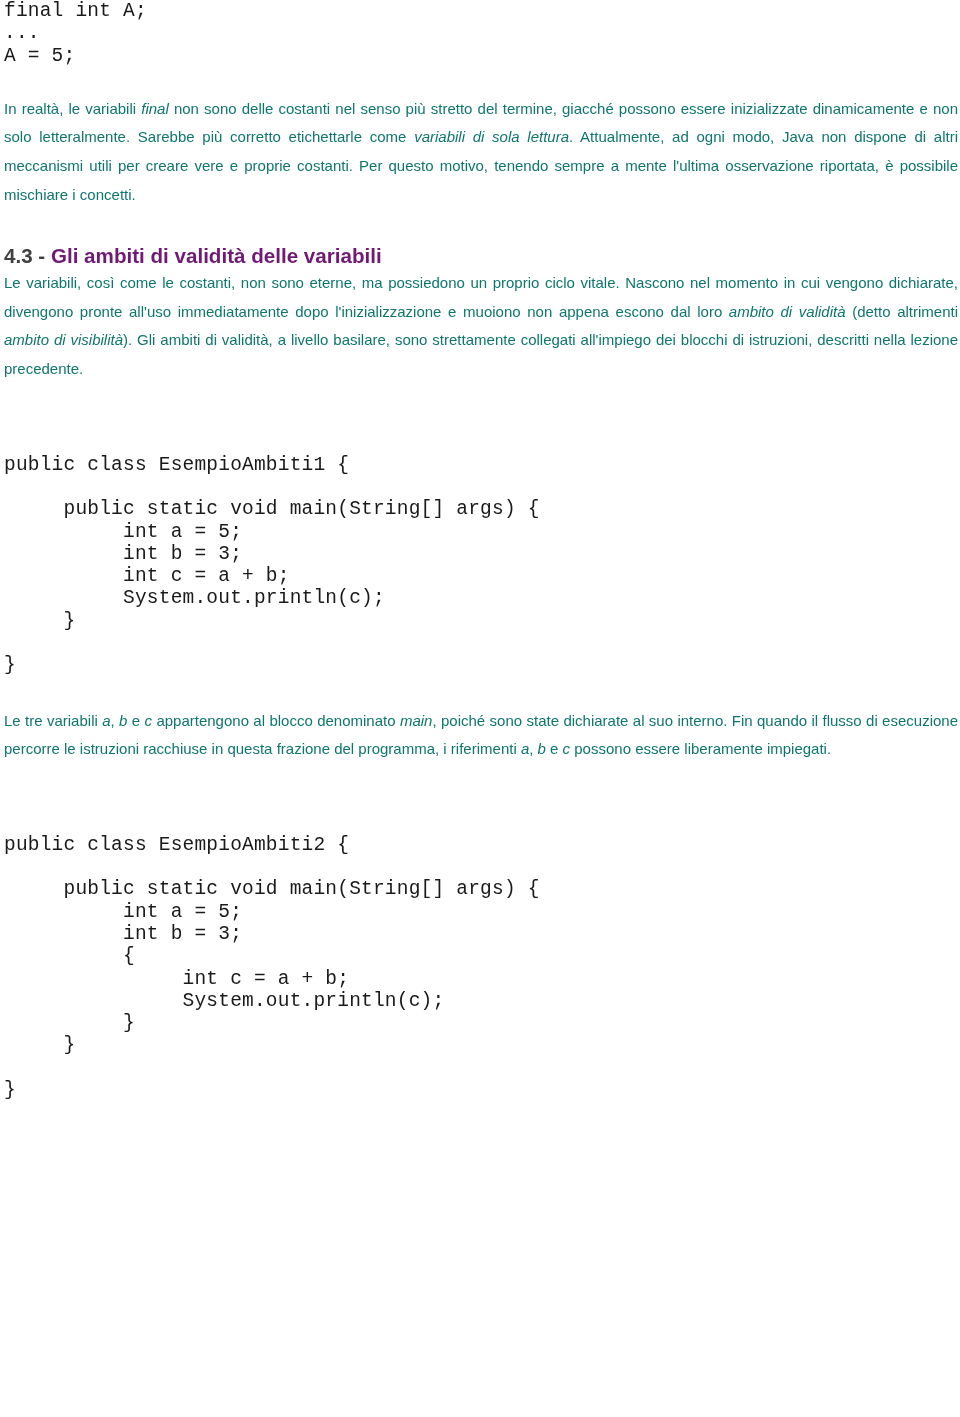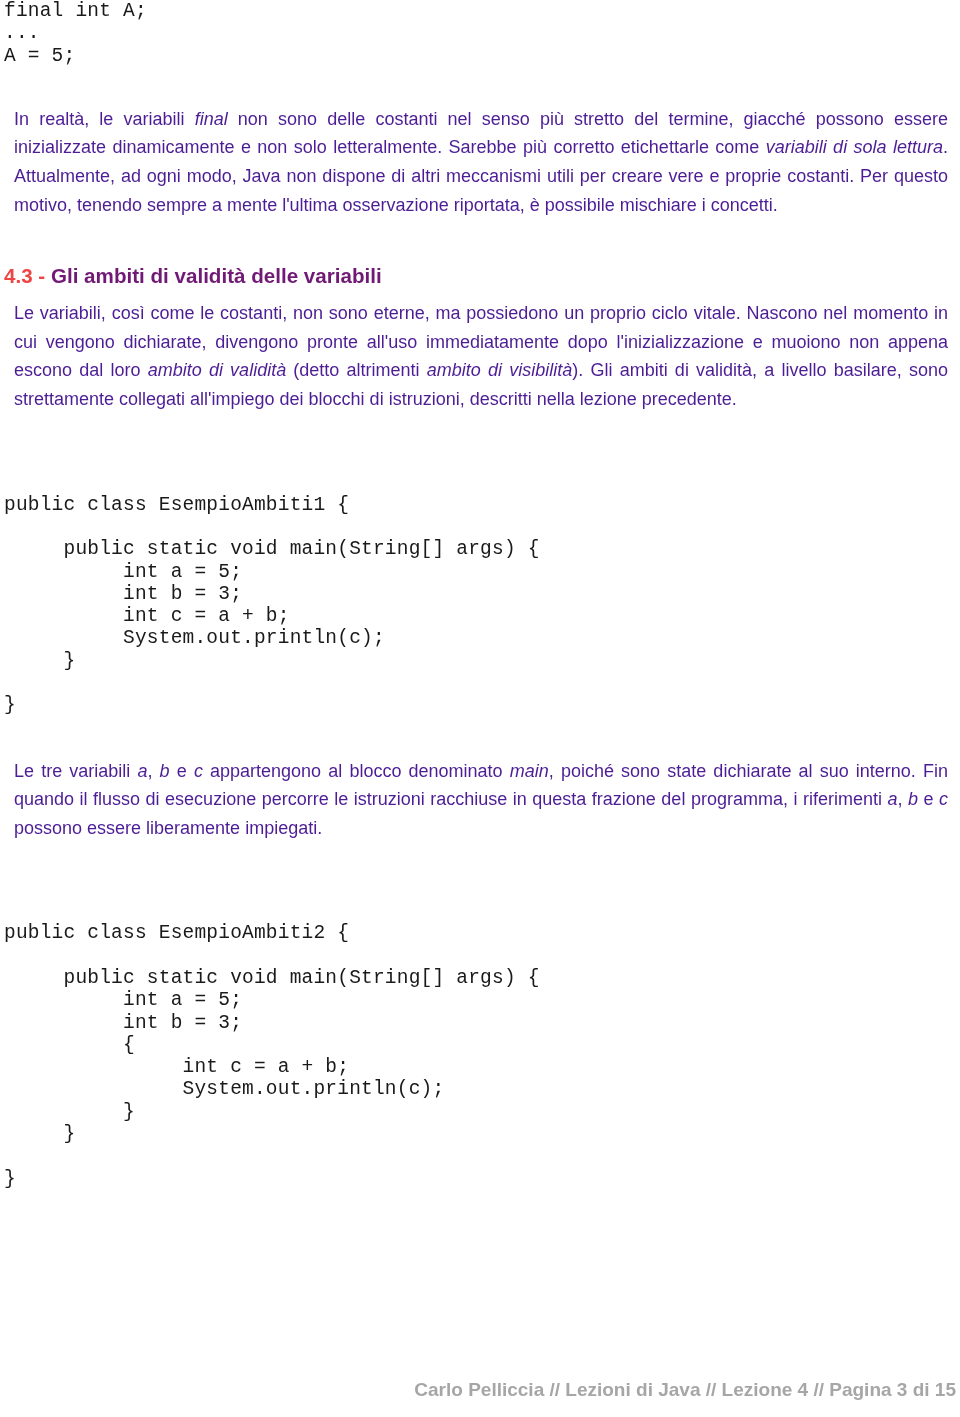--- a/index.html
+++ b/index.html
@@ -29,37 +29,37 @@
     line-height: 22.3px;
     color: #1a1a1a;
     white-space: pre;
     margin: 0;
     letter-spacing: 0.2px;
   }
   .code-top { padding-top: 0px; }
 
   
   p.body {
-    font-size: 18px;
+    font-size: 15px;
     line-height: 28.6px;
     text-align: justify;
     text-justify: inter-word;
-    margin: 10px;
-    color: #4c1d95;
+    margin: 0;
+    color: #0f766e;
   }
   p.body em { font-style: italic; }
 
   
   .heading {
     font-size: 20.6px;
     font-weight: bold;
     line-height: 26px;
     margin: 0;
   }
-  .heading .num { color: #ef4444; margin-top: 44px; }
+  .heading .num { color: #404040; margin-top: 44px; }
   .heading .title { color: #701a75; }
   .sp-28 { height: 28px; }
   .sp-30 { height: 30px; }
   .sp-34 { height: 34px; }
   .sp-40 { height: 40px; }
 
   
   .footer {
     position: absolute;
     left: 0;
@@ -125,15 +125,14 @@
                int c = a + b;
                System.out.println(c);
           }
      }
 
 }</pre>
 
   <div class="sp-30"></div>
 
 
-  <div class="footer">Carlo Pelliccia // Lezioni di Java // Lezione 4 // Pagina 3 di 15</div>
 
 </div>
 
 </body></html>

